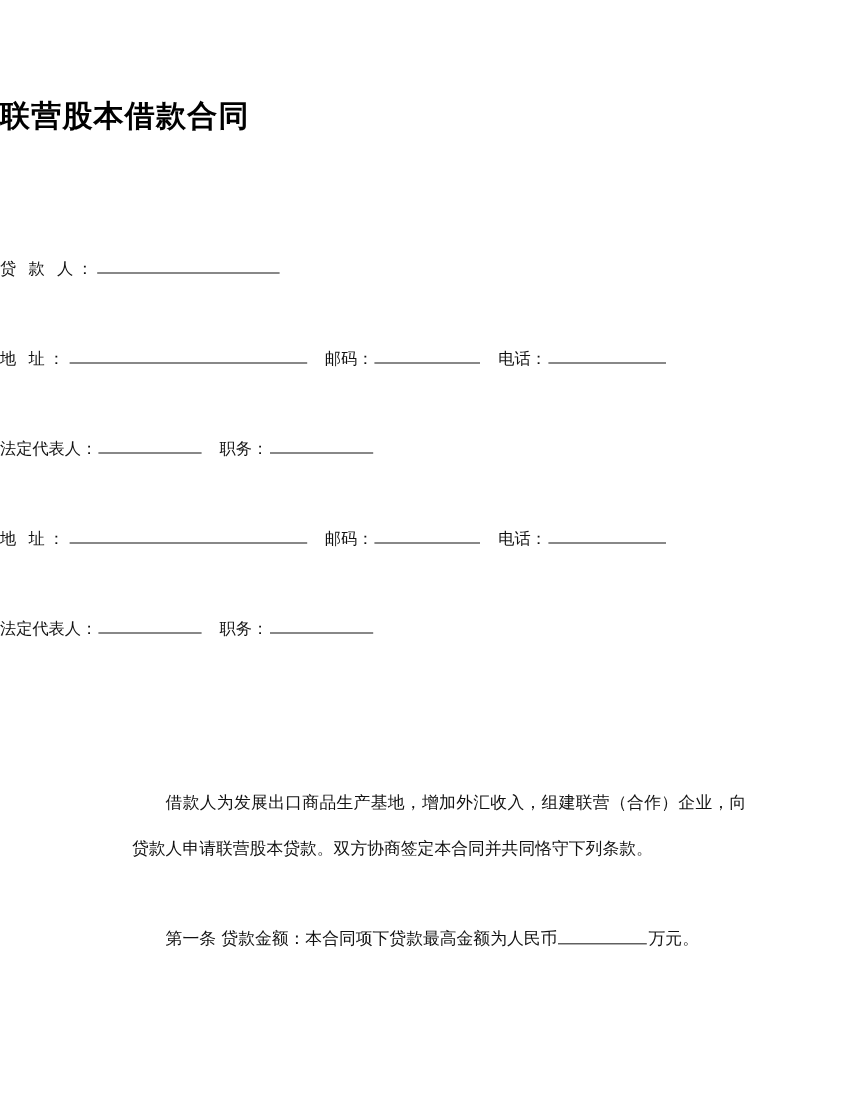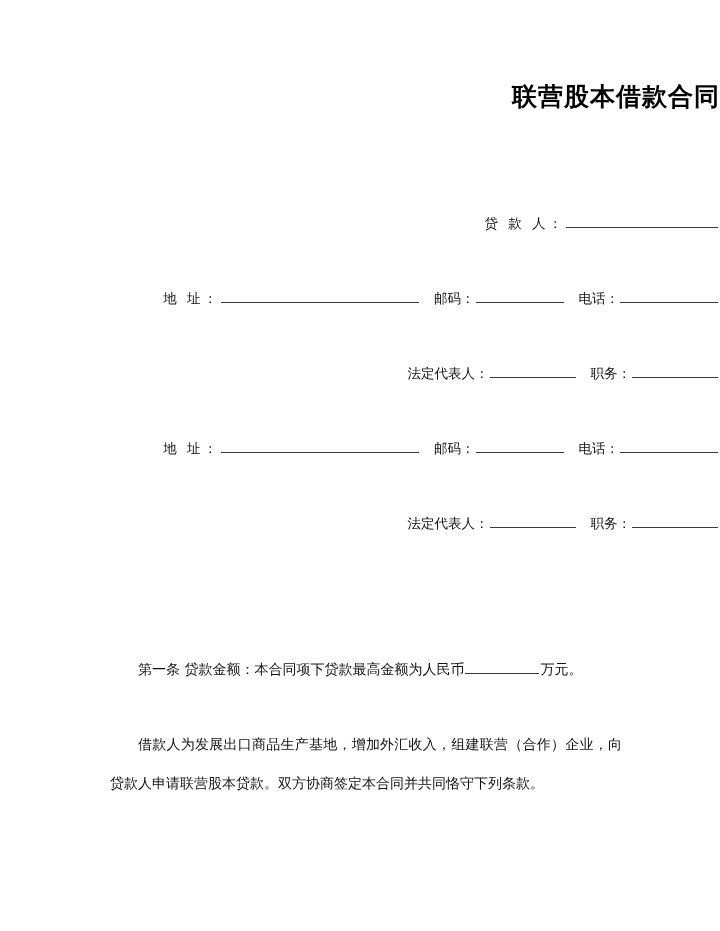--- a/index.html
+++ b/index.html
@@ -21,21 +21,21 @@
     height: 931px;
     background: #ffffff;
   }
 
   
   .doc-title {
     position: absolute;
     left: 0;
     top: 80px;
     width: 720px;
-    text-align: right;
+    text-align: left;
     font-family: "DejaVu Serif", "Liberation Serif", serif;
     font-size: 25px;
     font-weight: bold;
     letter-spacing: 1px;
     color: #000000;
     line-height: 34px;
   }
 
   
   .form-area {
@@ -46,21 +46,20 @@
   }
 
   .form-row {
     position: relative;
     height: 75px;
     box-sizing: border-box;
     font-size: 14.5px;
     line-height: 22px;
     white-space: nowrap;
     color: #1a1a1a;
-    text-align: right;
   }
 
   .lbl {
     display: inline-block;
     vertical-align: baseline;
     font-family: "DejaVu Sans", "Liberation Sans", sans-serif;
     font-size: 13.5px;
     color: #111111;
   }
 
@@ -144,19 +143,19 @@
     </div>
 
     <div class="form-row">
       <span class="lbl">法定代表人：</span><span class="fill fill-rep"></span><span class="gap-md"></span><span class="lbl">职务：</span><span class="fill fill-title"></span>
     </div>
 
   </div>
 
   <div class="body-area">
 
+    <p class="para">借款人为发展出口商品生产基地，增加外汇收入，组建联营（合作）企业，向贷款人申请联营股本贷款。双方协商签定本合同并共同恪守下列条款。</p>
+
     <p class="para"><span>第一条  贷款金额：本合同项下贷款最高金额为人民币</span><span class="inline-fill"></span><span>万元。</span></p>
-
-    <p class="para">借款人为发展出口商品生产基地，增加外汇收入，组建联营（合作）企业，向贷款人申请联营股本贷款。双方协商签定本合同并共同恪守下列条款。</p>
 
   </div>
 
 </div>
 
 </body></html>

